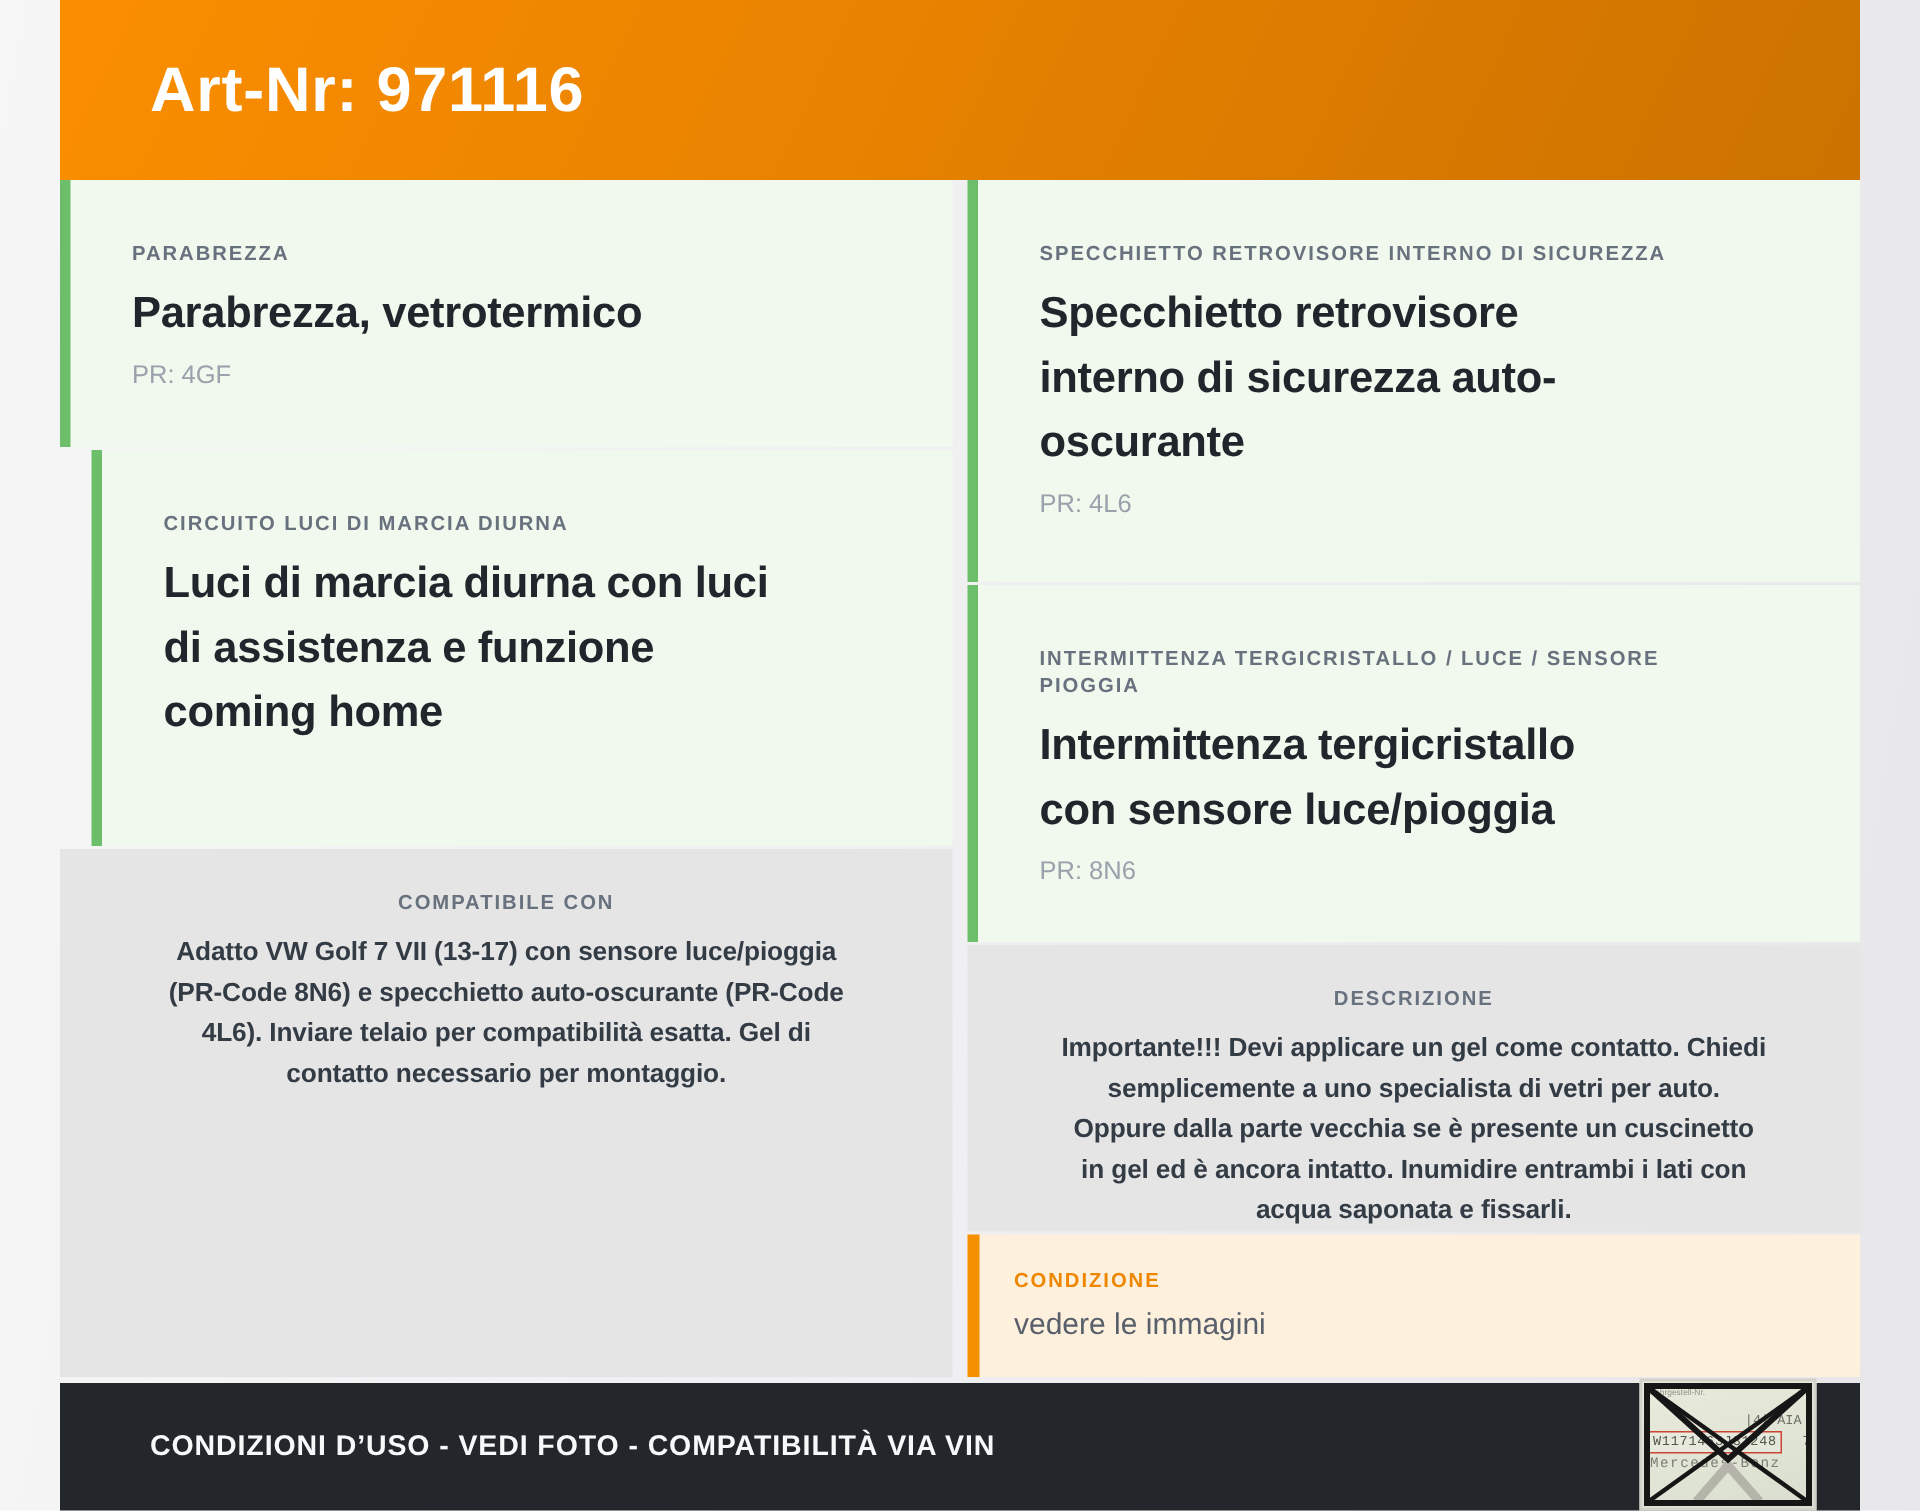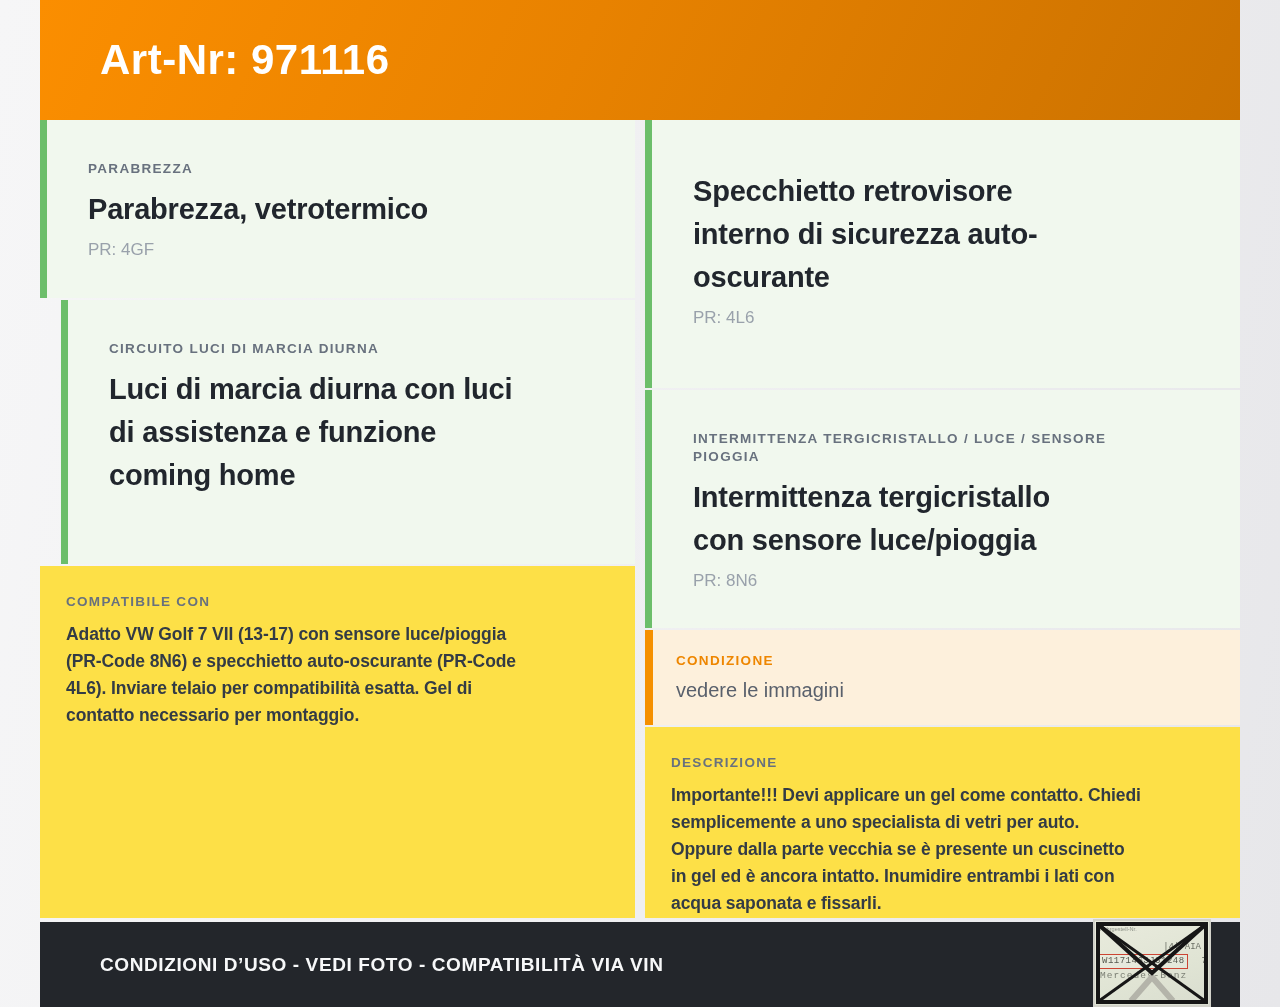--- a/index.html
+++ b/index.html
@@ -27,21 +27,21 @@
 
   .card{
     box-sizing:border-box;
     background:#f1f8ee;
     border-left:7px solid #6cbe6a;
     padding:40px 40px 0 41px;
     margin-bottom:2px;
     overflow:hidden;
   }
   .card.white{
-    background:#fde047;border-left:none;padding:27px 26px 0 26px;
+    background:#e5e5e5;border-left:none;padding:27px 26px 0 26px;text-align:center;
   }
   .card.cond{
     background:#fdf0dc;border-left:8px solid #f59000;padding:22px 24px 0 23px;
   }
   .card.grow{flex:1 1 auto;margin-bottom:2px;}
 
   .sec-label{
     font-size:13.5px;font-weight:700;color:#68717e;letter-spacing:1.3px;
     line-height:18px;white-space:pre-line;
   }
@@ -124,43 +124,44 @@
           <div class="sec-label">COMPATIBILE CON</div>
           <div class="sec-body">Adatto VW Golf 7 VII (13-17) con sensore luce/pioggia
 (PR-Code 8N6) e specchietto auto-oscurante (PR-Code
 4L6). Inviare telaio per compatibilità esatta. Gel di
 contatto necessario per montaggio.</div>
         </div>
       </div>
 
       <div class="col">
         <div class="card" style="height:268px;">
+          <div class="sec-label">SPECCHIETTO RETROVISORE INTERNO DI SICUREZZA</div>
           <div class="sec-title">Specchietto retrovisore
 interno di sicurezza auto-
 oscurante</div>
           <div class="sec-pr">PR: 4L6</div>
         </div>
         <div class="card" style="height:238px;">
           <div class="sec-label">INTERMITTENZA TERGICRISTALLO / LUCE / SENSORE
 PIOGGIA</div>
           <div class="sec-title">Intermittenza tergicristallo
 con sensore luce/pioggia</div>
           <div class="sec-pr">PR: 8N6</div>
         </div>
-        <div class="card cond" style="height:95px;">
-          <div class="sec-label">CONDIZIONE</div>
-          <div class="cond-value">vedere le immagini</div>
-        </div>
         <div class="card white grow">
           <div class="sec-label">DESCRIZIONE</div>
           <div class="sec-body">Importante!!! Devi applicare un gel come contatto. Chiedi
 semplicemente a uno specialista di vetri per auto.
 Oppure dalla parte vecchia se è presente un cuscinetto
 in gel ed è ancora intatto. Inumidire entrambi i lati con
 acqua saponata e fissarli.</div>
+        </div>
+        <div class="card cond" style="height:95px;">
+          <div class="sec-label">CONDIZIONE</div>
+          <div class="cond-value">vedere le immagini</div>
         </div>
       </div>
 
     </div>
   </div>
 
   <div class="footer-bar">
     <div class="footer-text">CONDIZIONI D’USO - VEDI FOTO - COMPATIBILITÀ VIA VIN</div>
   </div>
 

